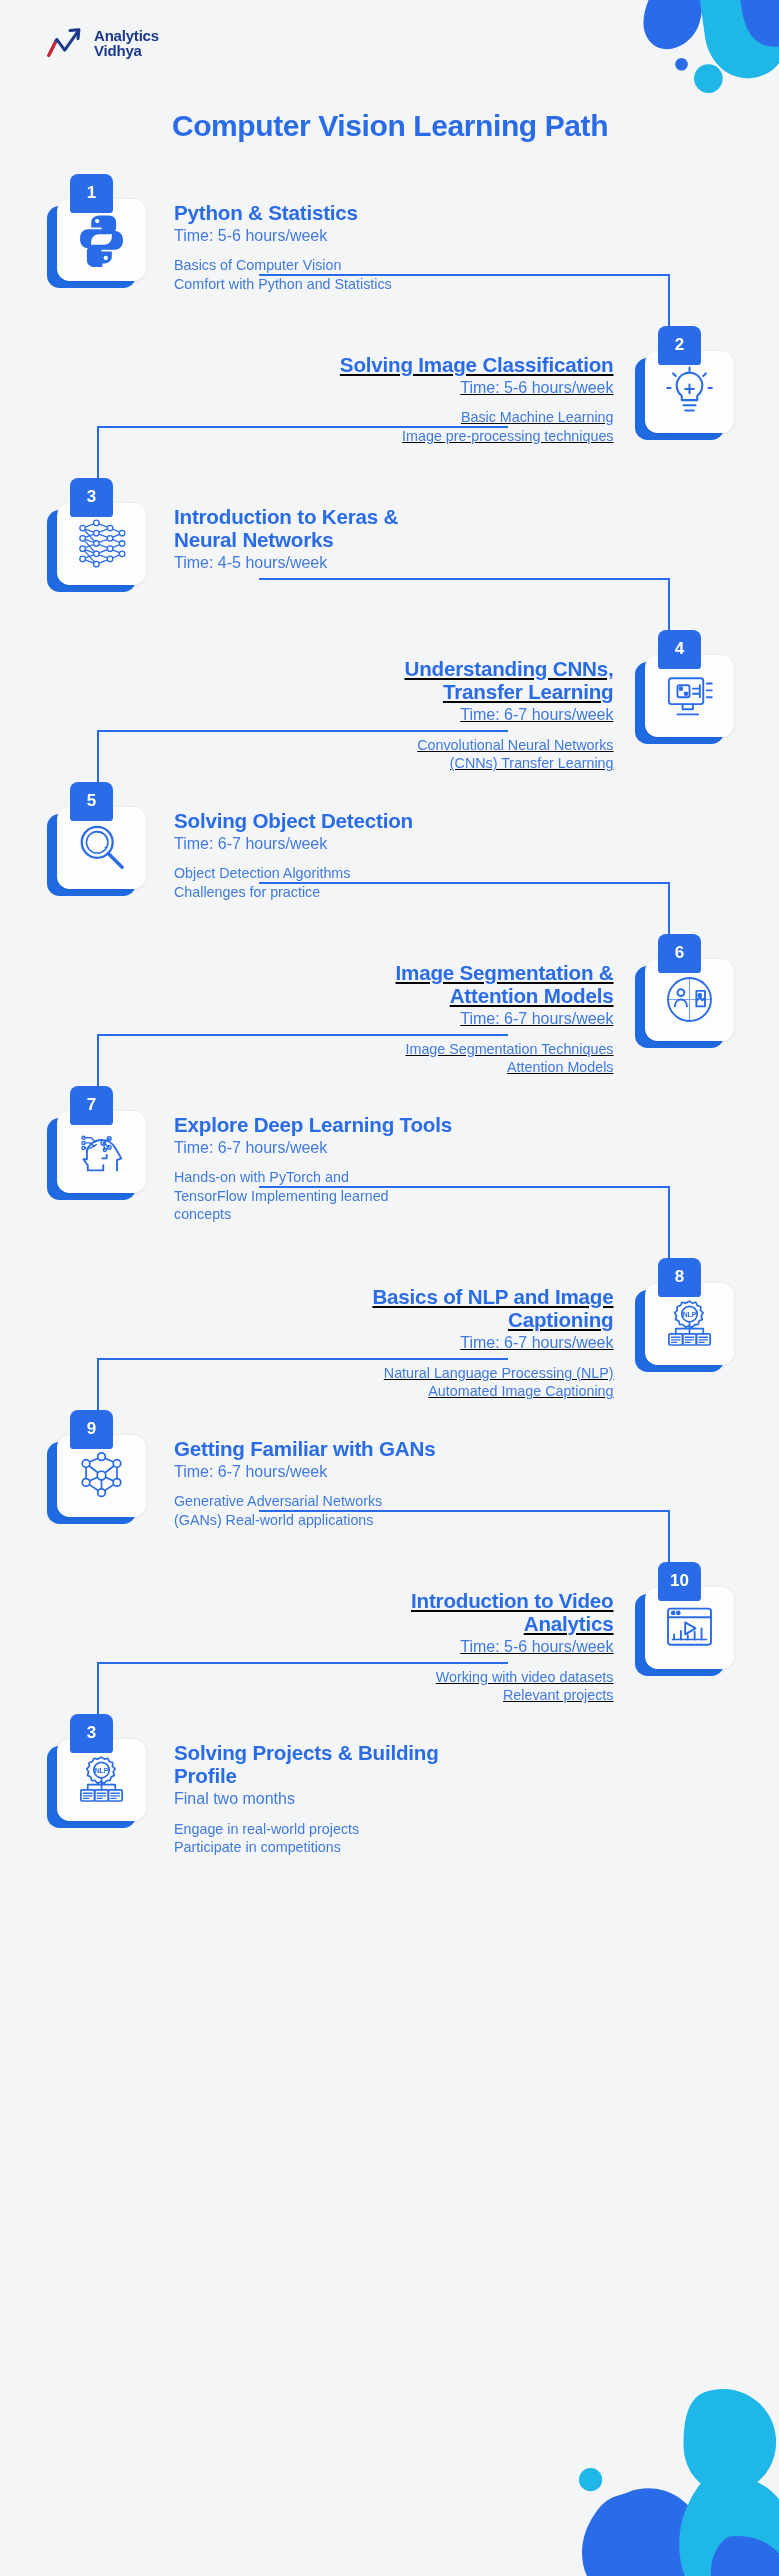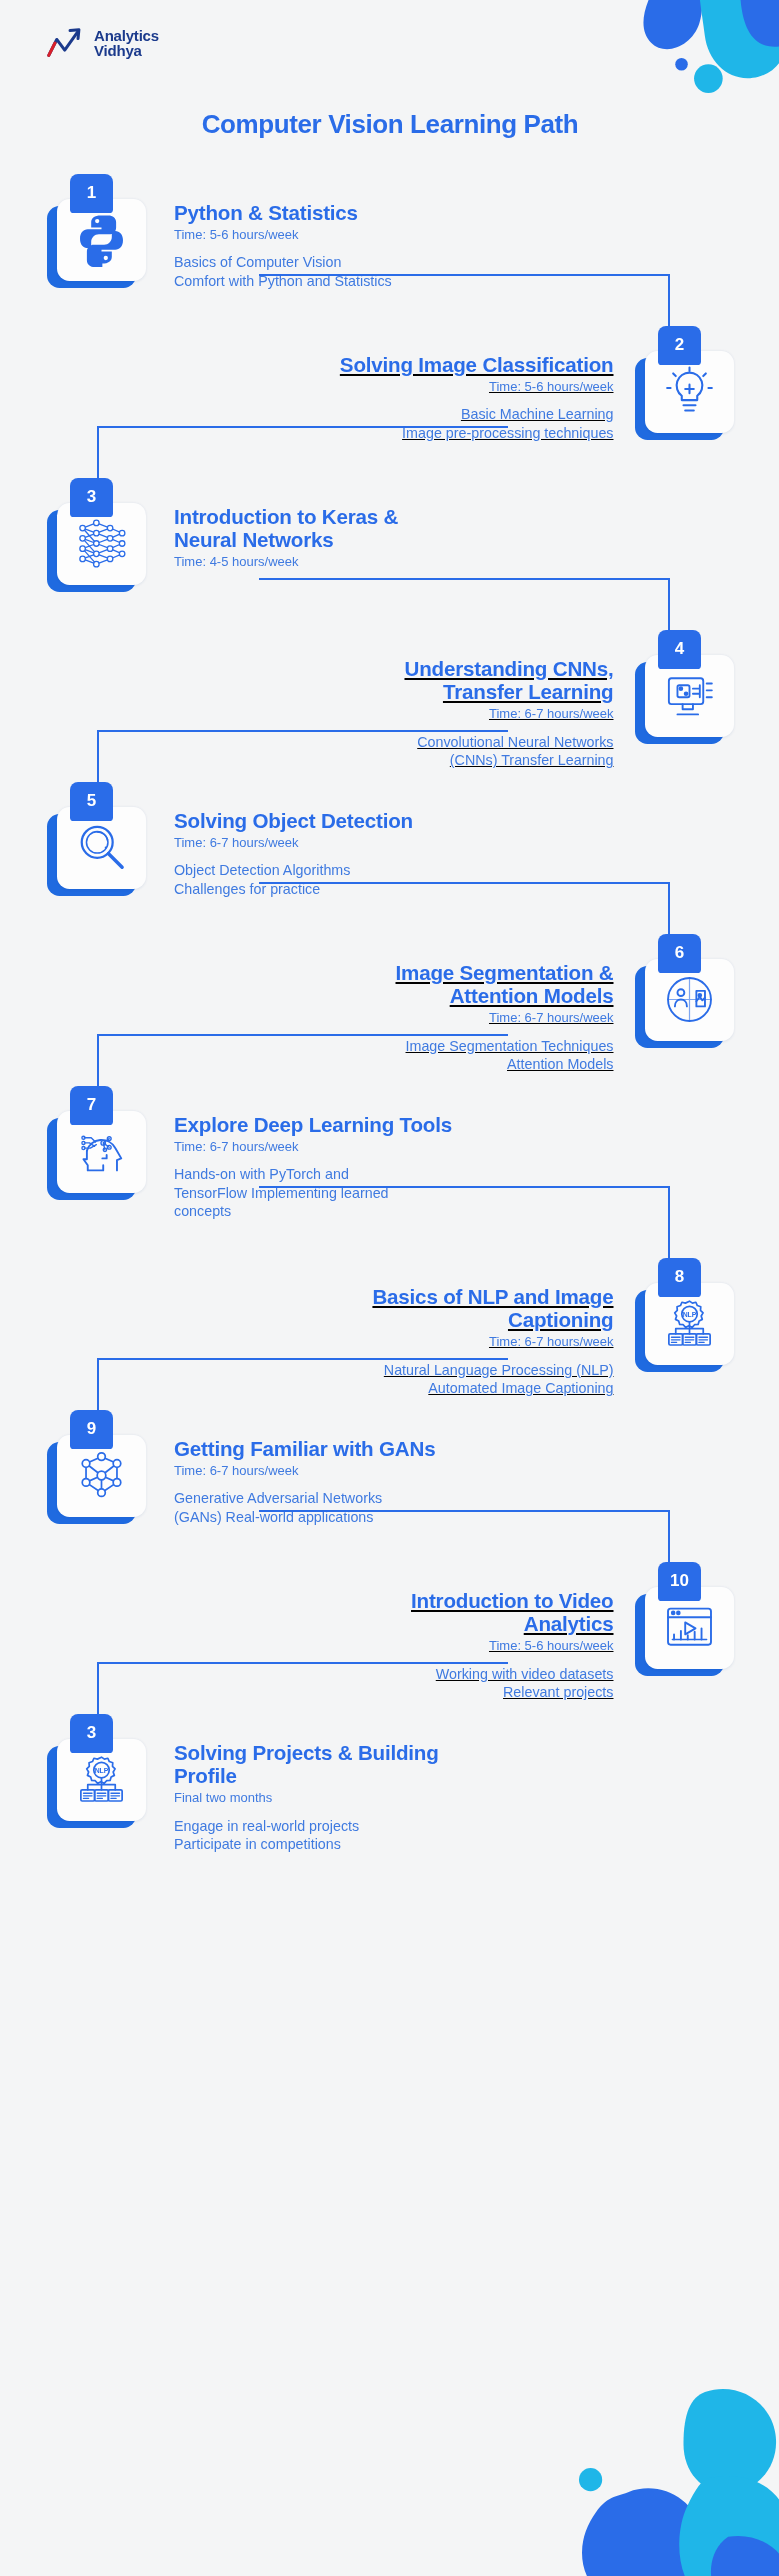--- a/index.html
+++ b/index.html
@@ -16,21 +16,21 @@
   .blob-br{position:absolute;bottom:-18px;right:-9px;width:295px;height:268px;pointer-events:none;}
 
   
   .logo{position:absolute;left:47px;top:27px;display:flex;align-items:center;gap:8px;}
   .logo-mark{width:39px;height:32px;flex:0 0 auto;}
   .logo-text{line-height:1.02;font-weight:bold;font-size:15px;color:#1b3a8c;letter-spacing:-0.2px;}
   .logo-text .l2{display:block;}
 
   .page-title{
     position:absolute;left:0;top:109px;width:780px;text-align:center;
-    font-size:26px;font-weight:bold;color:#2a6ce8;letter-spacing:-0.4px;
+    font-size:30px;font-weight:bold;color:#2a6ce8;letter-spacing:-0.4px;
   }
 
   
   .steps{position:absolute;left:0;top:188px;width:780px;}
   .step{position:relative;width:780px;box-sizing:border-box;}
   .step-inner{display:flex;align-items:flex-start;}
 
   .icon-wrap{position:relative;width:100px;height:100px;flex:0 0 100px;}
   .icon-shadow{
     position:absolute;left:0;top:18px;width:89px;height:82px;
@@ -45,21 +45,21 @@
   .icon-card svg{width:55px;height:55px;display:block;}
   .badge{
     position:absolute;left:23px;top:-14.3px;width:43px;height:39px;
     background:#2a6ce8;border-radius:8px 8px 3.6px 3.6px;
     display:flex;align-items:center;justify-content:center;
     color:#fff;font-size:17px;font-weight:bold;
   }
 
   .txt{flex:1 1 auto;padding-top:12.5px;}
   .s-title{font-size:20.6px;font-weight:bold;color:#2a6ce8;line-height:1.14;letter-spacing:-0.2px;}
-  .s-time{font-size:13px;color:#3f7ae0;margin-top:2.7px;}
+  .s-time{font-size:16px;color:#3f7ae0;margin-top:2.7px;}
   .s-desc{font-size:14.3px;color:#3f7ae0;line-height:1.3;margin-top:11.6px;}
 
   
   .step.left .step-inner{flex-direction:row;}
   .step.left .icon-wrap{margin-left:47px;}
   .step.left .txt{margin-left:27px;text-align:left;}
 
   
   .step.right .step-inner{flex-direction:row-reverse;}
   .step.right .icon-wrap{margin-right:45px;}

